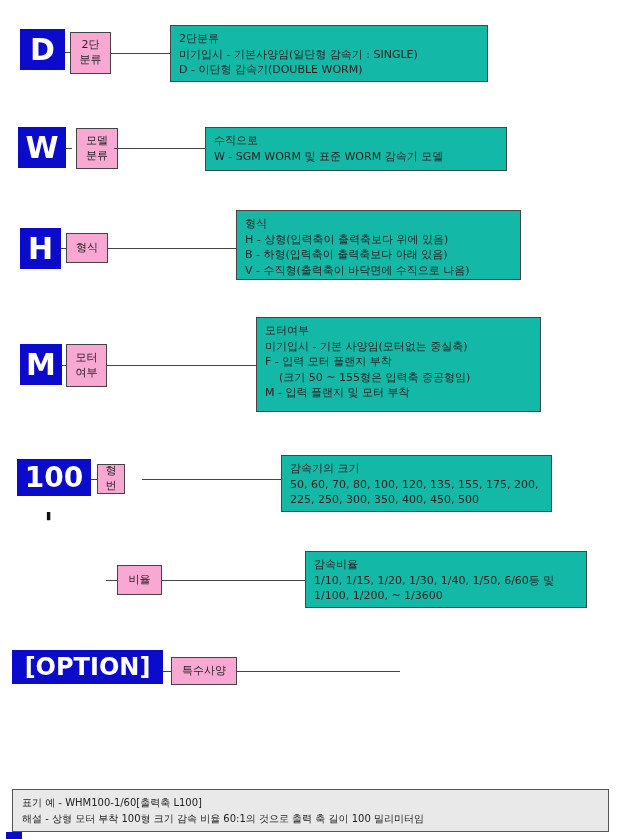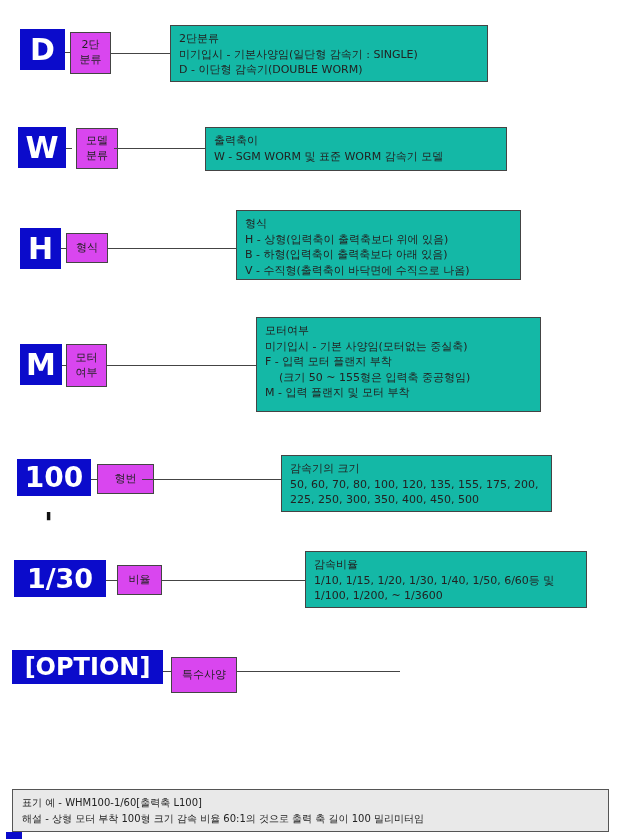--- a/index.html
+++ b/index.html
@@ -7,21 +7,21 @@
   body { background:#fff; }
   .page {
     position:relative; width:620px; height:839px; background:#ffffff;
     font-family:"DejaVu Sans", sans-serif; color:#222; overflow:hidden;
   }
   .code {
     position:absolute; background:var(--blue); color:#fff; font-weight:bold;
     display:flex; align-items:center; justify-content:center; line-height:1;
   }
   .lbl {
-    position:absolute; border:1px solid var(--line); background:#d946ef;
+    position:absolute; border:1px solid var(--line); background:#f9a8d4;
     font-size:11px; line-height:1.35; white-space:pre-line; text-align:center;
     display:flex; align-items:center; justify-content:center; padding:2px 3px;
   }
   .desc {
     position:absolute; border:1px solid var(--line); background:#14b8a6;
     font-size:11px; line-height:1.42; white-space:pre-wrap; padding:5px 8px;
   }
   .hline { position:absolute; height:0; border-top:1px solid var(--line); }
   .tick { position:absolute; font-weight:bold; color:#111; }
   .footer {
@@ -54,37 +54,37 @@
   
   .r3-code { left:20px;  top:344px; width:42px;  height:41px; font-size:30px; }
   .r3-l1   { left:62px;  top:365px; width:4px; }
   .r3-lbl  { left:66px;  top:344px; width:41px;  height:43px; }
   .r3-l2   { left:107px; top:365px; width:149px; }
   .r3-desc { left:256px; top:317px; width:285px; height:95px; }
 
   
   .r4-code { left:17px;  top:459px; width:74px;  height:37px; font-size:28px; }
   .r4-l1   { left:91px;  top:479px; width:6px; }
-  .r4-lbl  { left:97px;  top:464px; width:57px;  height:30px; }
+  .r4-lbl  { left:97px;  top:464px; width:28px;  height:30px; }
   .r4-l2   { left:142px; top:479px; width:139px; }
   .r4-desc { left:281px; top:455px; width:271px; height:57px; }
 
   .tick    { left:44px;  top:506px; font-size:30px; }
 
   
   .r5-code { left:14px;  top:560px; width:92px;  height:37px; font-size:27px; }
   .r5-l1   { left:106px; top:580px; width:11px; }
   .r5-lbl  { left:117px; top:565px; width:45px;  height:30px; }
   .r5-l2   { left:162px; top:580px; width:143px; }
   .r5-desc { left:305px; top:551px; width:282px; height:57px; }
 
   
   .r6-code { left:12px;  top:650px; width:151px; height:34px; font-size:24px; }
   .r6-l1   { left:163px; top:671px; width:8px; }
-  .r6-lbl  { left:171px; top:657px; width:66px;  height:36px; }
+  .r6-lbl  { left:171px; top:657px; width:66px;  height:28px; }
   .r6-l2   { left:237px; top:671px; width:163px; }
   .r6-desc { left:400px; top:633px; width:177px; height:85px; }
 
   .footer  { left:12px;  top:789px; width:597px; height:43px; }
   .sliver  { left:6px;   top:832px; width:16px;  height:7px; }
 </style>
 </head>
 <body>
 
 <div class="page">
@@ -96,21 +96,21 @@
   <div class="hline r0-l2"></div>
   <div class="desc r0-desc">2단분류
 미기입시 - 기본사양임(일단형 감속기 : SINGLE)
 D - 이단형 감속기(DOUBLE WORM)</div>
 
   <div class="code r1-code">W</div>
   <div class="hline r1-l1"></div>
   <div class="lbl r1-lbl">모델
 분류</div>
   <div class="hline r1-l2"></div>
-  <div class="desc r1-desc">출력축이
+  <div class="desc r1-desc">수직으로
 W - SGM WORM 및 표준 WORM 감속기 모델</div>
 
   <div class="code r2-code">H</div>
   <div class="hline r2-l1"></div>
   <div class="lbl r2-lbl">형식</div>
   <div class="hline r2-l2"></div>
   <div class="desc r2-desc">형식
 H - 상형(입력축이 출력축보다 위에 있음)
 B - 하형(입력축이 출력축보다 아래 있음)
 V - 수직형(출력축이 바닥면에 수직으로 나옴)</div>
@@ -129,21 +129,20 @@
   <div class="code r4-code">100</div>
   <div class="hline r4-l1"></div>
   <div class="lbl r4-lbl">형번</div>
   <div class="hline r4-l2"></div>
   <div class="desc r4-desc">감속기의 크기
 50, 60, 70, 80, 100, 120, 135, 155, 175, 200,
 225, 250, 300, 350, 400, 450, 500</div>
 
   <div class="tick">'</div>
 
-  <div class="code r5-code">1/30</div>
   <div class="hline r5-l1"></div>
   <div class="lbl r5-lbl">비율</div>
   <div class="hline r5-l2"></div>
   <div class="desc r5-desc">감속비율
 1/10, 1/15, 1/20, 1/30, 1/40, 1/50, 6/60등 및
 1/100, 1/200, ~ 1/3600</div>
 
   <div class="code r6-code">[OPTION]</div>
   <div class="hline r6-l1"></div>
   <div class="lbl r6-lbl">특수사양</div>

